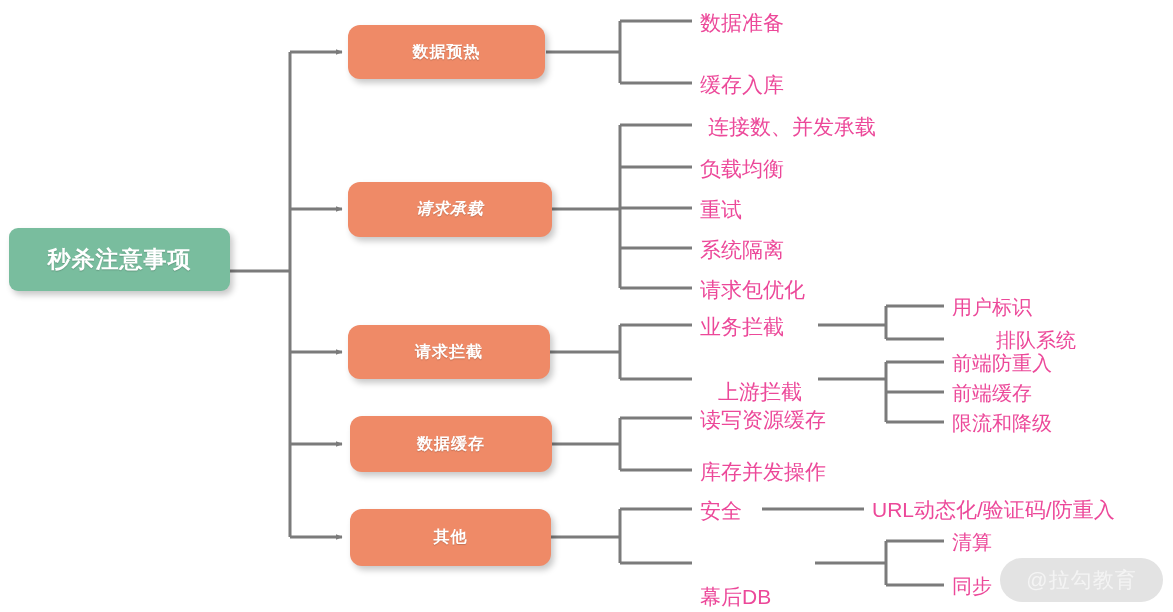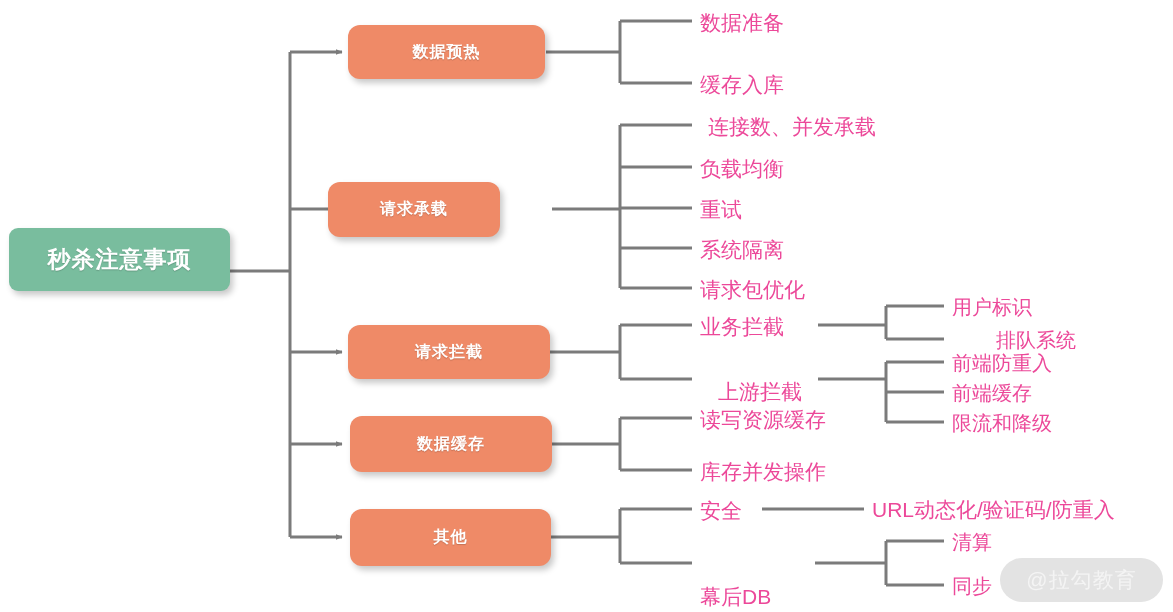--- a/index.html
+++ b/index.html
@@ -138,21 +138,21 @@
       <path d="M886,541 L886,585"></path>
       <path d="M886,541 L944,541"></path>
       <path d="M886,585 L944,585"></path>
     </g>
   </svg>
 
   <div class="node root" style="left:9px; top:228px; width:221px; height:63px;">秒杀注意事项</div>
 
   <div class="node branch" style="left:348px; top:25px; width:197px; height:54px;">数据预热</div>
 
-  <div class="node branch" style="left:328px; top:182px; width:172px; height:55px;">请求承载</div>
+  <div class="node branch" style="left:348px; top:182px; width:204px; height:55px;font-style:italic;">请求承载</div>
 
   <div class="node branch" style="left:348px; top:325px; width:202px; height:54px;">请求拦截</div>
 
   <div class="node branch" style="left:350px; top:416px; width:202px; height:56px;">数据缓存</div>
 
   <div class="node branch" style="left:350px; top:509px; width:201px; height:57px;">其他</div>
 
   <div class="leaf" style="left:700px; top:12px;">数据准备</div>
   <div class="leaf" style="left:700px; top:74px;">缓存入库</div>
 

